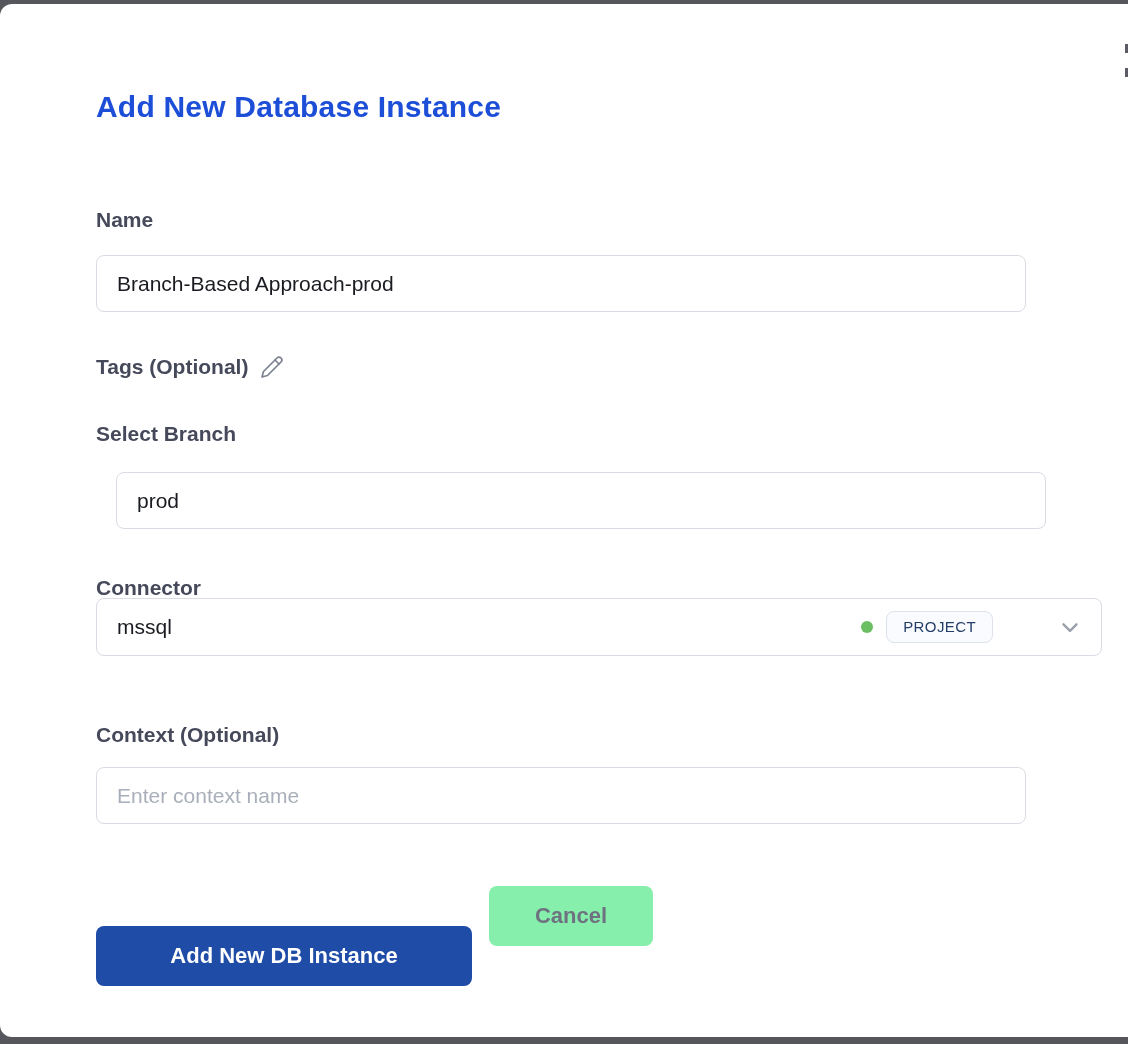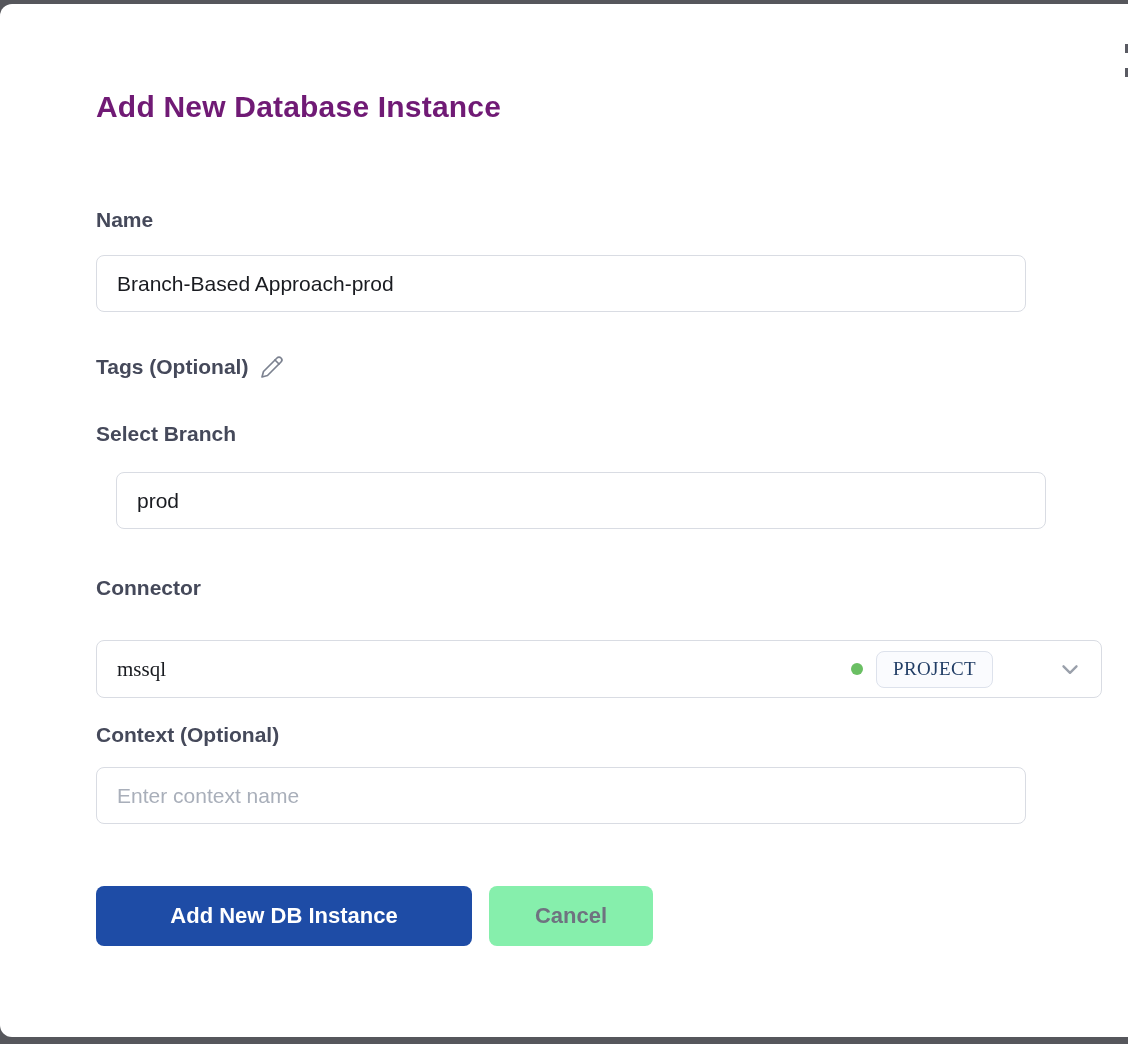--- a/index.html
+++ b/index.html
@@ -20,21 +20,21 @@
   .content {
     position: absolute;
     left: 96px; top: 0;
     width: 1006px;
   }
   .title {
     position: absolute;
     top: 86px; left: 0;
     font-size: 30px;
     font-weight: 700;
-    color: #701a75;
+    color: #1d4ed8;
     letter-spacing: 0.2px;
   }
   .field-label {
     font-size: 21px;
     font-weight: 600;
     color: #45495a;
   }
   .row {
     position: absolute; left: 0;
     width: 1006px;
@@ -81,21 +81,21 @@
     width: 12px; height: 12px;
     border-radius: 50%;
     margin-right: 13px;
     flex: 0 0 auto;
   }
   .badge {
     background: #fafbfe;
     border: 1px solid #dde2ec;
     border-radius: 8px;
     padding: 6px 16px 7px;
-    font-size: 19px;
+    font-size: 15px;
     font-weight: 500;
     letter-spacing: 0.4px;
     color: #223e66;
   }
   .chevron {
     color: #9aa0ab;
     margin-left: 64px;
     display: inline-flex;
   }
   .chevron svg { width: 26px; height: 26px; }
@@ -108,20 +108,21 @@
     border: none;
     border-radius: 8px;
     font-family: "Liberation Sans", "DejaVu Sans", sans-serif;
     font-size: 22px;
     font-weight: 700;
     cursor: pointer;
   }
   .btn-primary {
     width: 376px;
     color: #ffffff;
+    margin-top: 40px;
   }
   .btn-cancel {
     width: 164px;
     background: #86efac;
     color: #6f7280;
   }
   .edge-mark {
     position: absolute;
     right: 0;
     width: 3px; height: 9px;
@@ -153,21 +154,21 @@
     </div>
 
     <div class="row" style="top: 418px;">
       <span class="field-label">Select Branch</span>
     </div>
     <input class="text-input" style="top: 468px; margin-left: 20px;" type="text" value="prod">
 
     <div class="row" style="top: 572px;">
       <span class="field-label">Connector</span>
     </div>
-    <div class="select-wrap" style="top: 636px; font-family: Liberation Serif, serif;">
+    <div class="select-wrap" style="top: 594px;">
       <span class="select-value">mssql</span>
       <span class="status-dot" style="background: rgb(106, 191, 99);"></span>
       <span class="badge" style="color: rgb(34, 62, 102);">PROJECT</span>
       <span class="chevron">
         <svg viewBox="0 0 24 24" fill="none" stroke="currentColor" stroke-width="2.2" stroke-linecap="round" stroke-linejoin="round">
             <path d="M6 9.5l6 6 6-6"></path>
           </svg>
       </span>
     </div>
 

